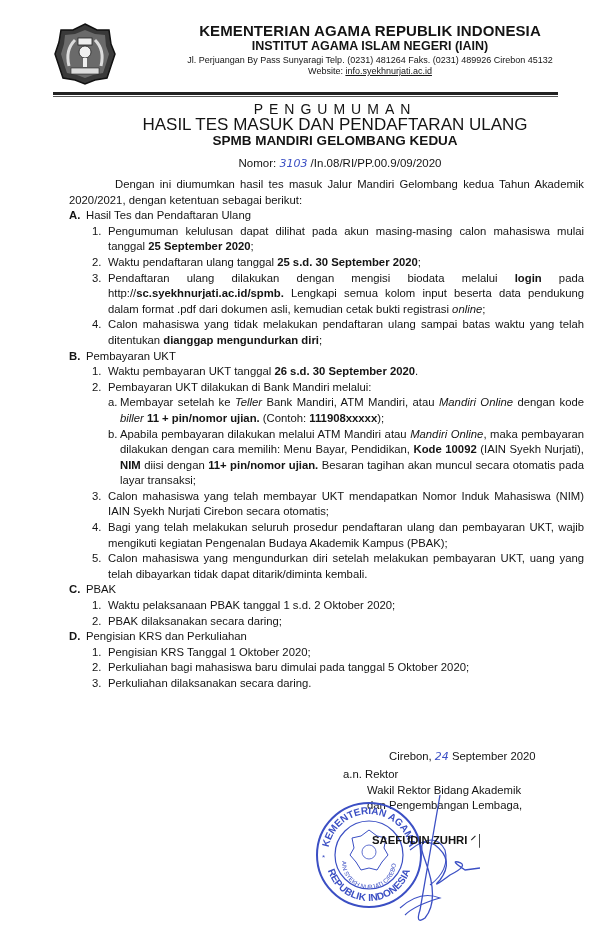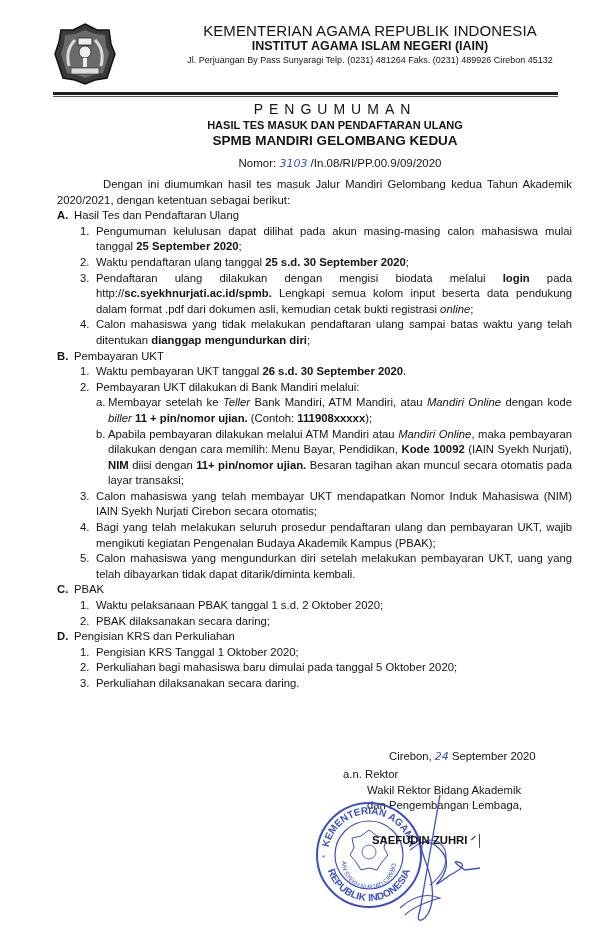--- a/index.html
+++ b/index.html
@@ -3,39 +3,39 @@
 <meta charset="utf-8">
 <style>
   html, body { margin: 0; padding: 0; background: #ffffff; }
   body { width: 610px; height: 940px; position: relative; overflow: hidden;
          font-family: "Liberation Sans", sans-serif; color: #141414; }
   .page { position: absolute; left: 0; top: 0; width: 610px; height: 940px; }
 
   
   .logo { position: absolute; left: 53px; top: 22px; width: 64px; height: 64px; }
   .kop { position: absolute; left: 120px; top: 22px; width: 490px; text-align: center; }
-  .kop .l1 { font-weight: normal; font-size: 15px; line-height: 17px; letter-spacing: 0.1px; margin-left: 10px; }
+  .kop .l1 { font-weight: bold; font-size: 15px; line-height: 17px; letter-spacing: 0.1px; margin-left: 10px; }
   .kop .l2 { font-weight: bold; font-size: 12.5px; line-height: 14px; margin-left: 10px; }
   .kop .l3 { font-weight: bold; font-size: 12.5px; line-height: 14px; margin-left: 10px; }
   .kop .addr { font-size: 9px; line-height: 11px; margin-top: 2px; margin-left: 10px; }
   .kop .web { font-size: 9px; line-height: 10px; margin-left: 10px; }
   .kop .web a { color: #141414; text-decoration: underline; }
   .rule { position: absolute; left: 53px; top: 92px; width: 505px; height: 3px; background: #222; }
   .rule2 { position: absolute; left: 53px; top: 96px; width: 505px; height: 1px; background: #555; }
 
   
   .title { position: absolute; left: 40px; top: 101px; width: 560px; text-align: center; }
   .title .t1 { font-weight: normal; font-size: 14px; letter-spacing: 6px; line-height: 16px; margin-left: 30px; }
-  .title .t2 { font-weight: bold; font-size: 11px; line-height: 16px; margin-left: 30px; }
+  .title .t2 { font-weight: normal; font-size: 17px; line-height: 16px; margin-left: 30px; }
   .title .t3 { font-weight: bold; font-size: 13.5px; line-height: 16px; margin-left: 30px; }
   .nomor { position: absolute; left: 40px; top: 157px; width: 560px; text-align: center; font-size: 11.5px; margin-left: 20px; }
   .hand { font-family: "DejaVu Sans", sans-serif; color: #3b4fc4; font-style: italic; font-size: 11px; }
 
   
-  .body { position: absolute; left: 57px; top: 177px; width: 515px; font-size: 11.3px; line-height: 15.6px; }
+  .body { position: absolute; left: 69px; top: 177px; width: 515px; font-size: 11.3px; line-height: 15.6px; }
   .intro { text-indent: 46px; text-align: justify; margin: 0; }
   .sec { display: flex; margin: 0; }
   .sec .lt { width: 17px; font-weight: bold; }
   .sec .hd { font-weight: normal; }
   ol.items { list-style: none; margin: 0; padding: 0 0 0 23px; }
   ol.items > li { display: flex; }
   ol.items > li .n { width: 16px; flex: none; }
   ol.items > li .tx { flex: 1; text-align: justify; }
   ol.sub { list-style: none; margin: 0; padding: 0; }
   ol.sub > li { display: flex; }
@@ -65,20 +65,21 @@
     <rect x="25" y="16" width="14" height="7" fill="#eee" stroke="#222" stroke-width="0.8"></rect>
     <circle cx="32" cy="30" r="6" fill="#f0f0f0" stroke="#222" stroke-width="0.8"></circle>
     <rect x="30" y="36" width="4" height="9" fill="#eee"></rect>
     <rect x="18" y="46" width="28" height="6" fill="#ddd" stroke="#222" stroke-width="0.6"></rect>
   </svg>
 
   <div class="kop">
     <div class="l1">KEMENTERIAN AGAMA REPUBLIK INDONESIA</div>
     <div class="l2">INSTITUT AGAMA ISLAM NEGERI (IAIN)</div>
     <div class="addr">Jl. Perjuangan By Pass Sunyaragi Telp. (0231) 481264 Faks. (0231) 489926 Cirebon 45132</div>
+    <div class="web"><span>Website: </span><a>info.syekhnurjati.ac.id</a></div>
   </div>
   <div class="rule"></div>
   <div class="rule2"></div>
 
   <div class="title">
     <div class="t1">PENGUMUMAN</div>
     <div class="t2">HASIL TES MASUK DAN PENDAFTARAN ULANG</div>
     <div class="t3">SPMB MANDIRI GELOMBANG KEDUA</div>
   </div>
   <div class="nomor">

